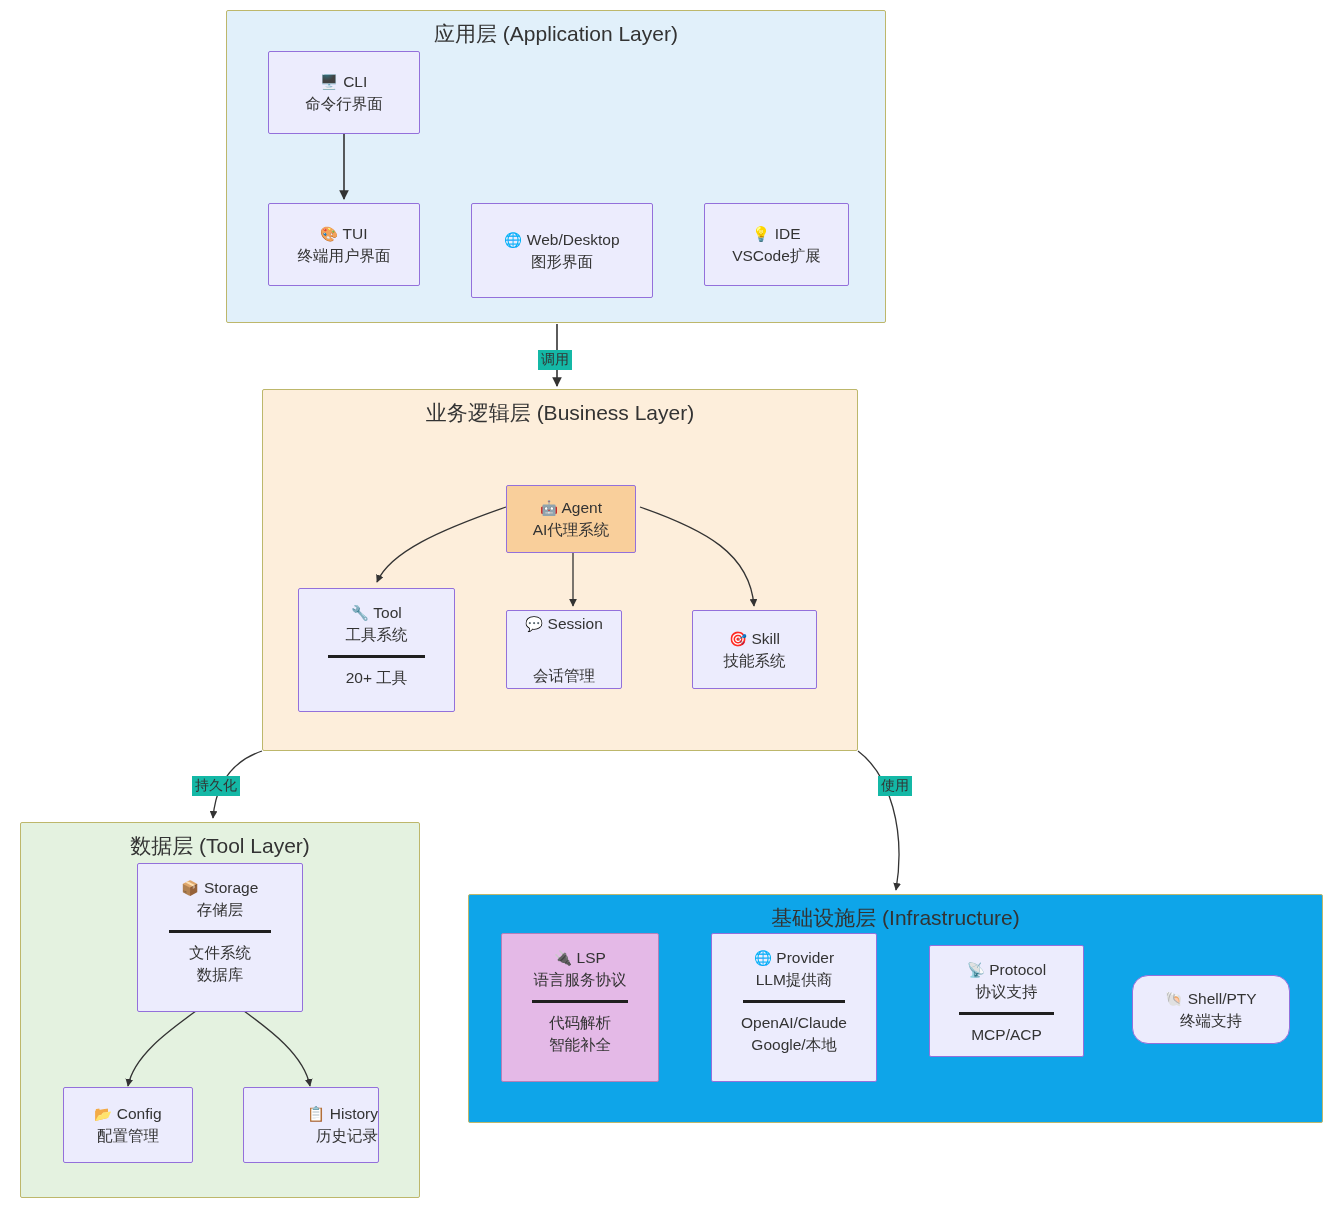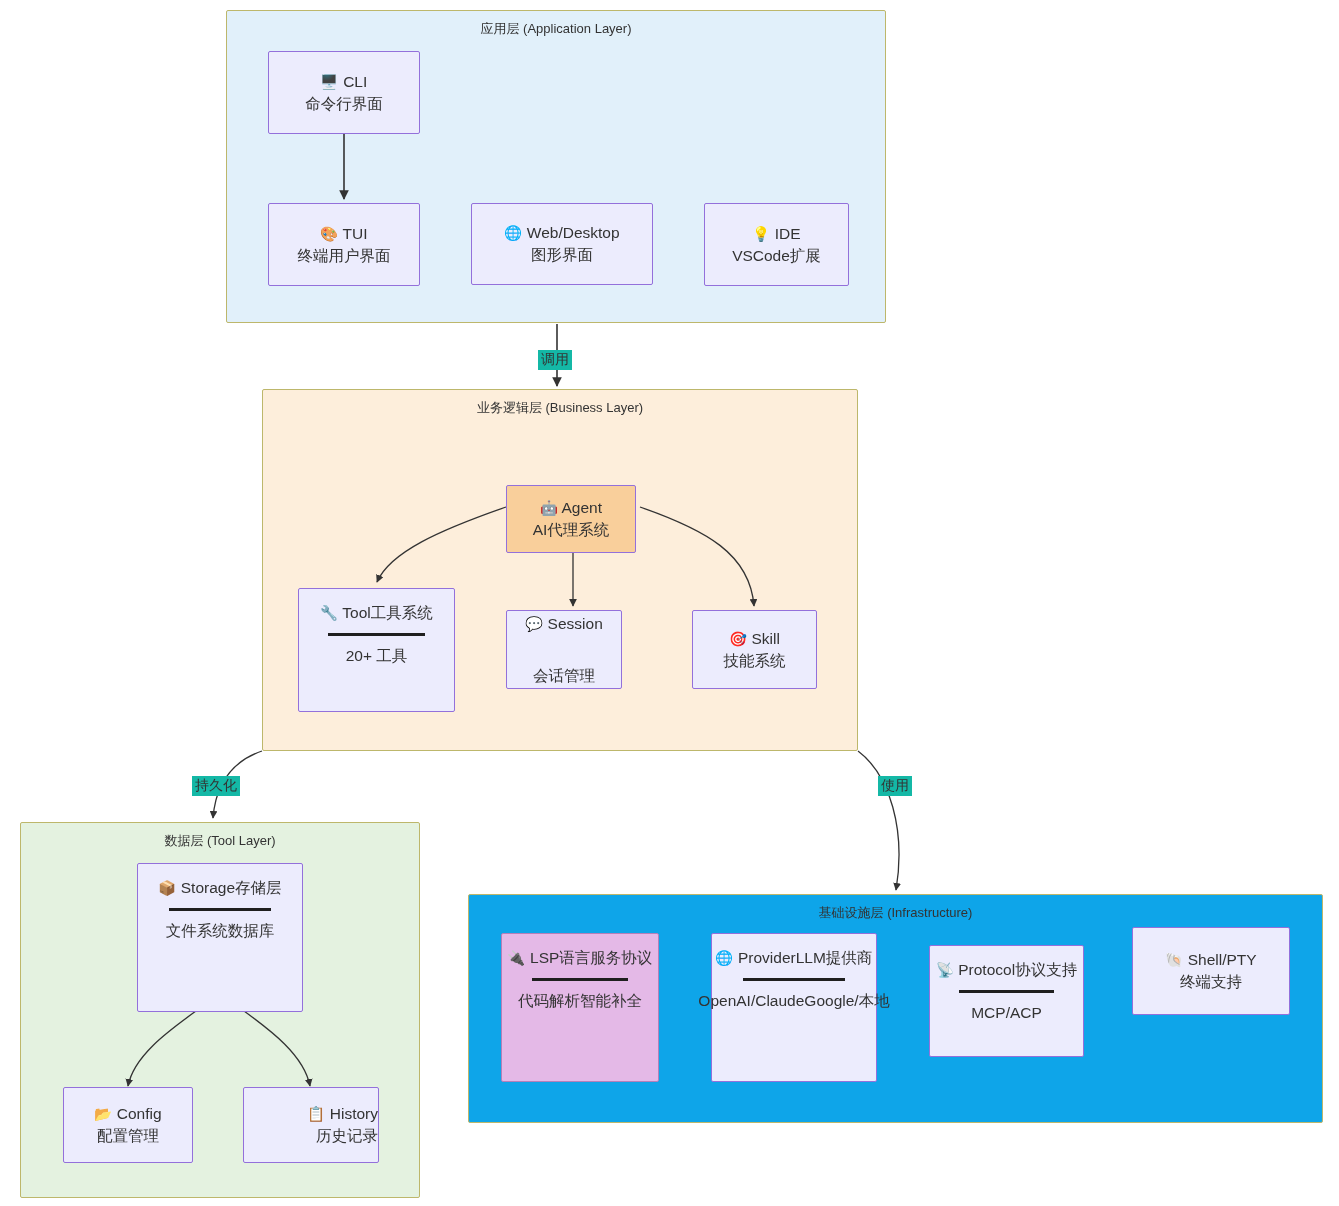--- a/index.html
+++ b/index.html
@@ -19,21 +19,21 @@
   .cluster {
     position: absolute;
     border: 1px solid #bdb76b;
     border-radius: 2px;
   }
   .cluster-title {
     position: absolute;
     top: 9px;
     left: 0; right: 0;
     text-align: center;
-    font-size: 13px;
+    font-size: 21px;
     color: #333333;
     white-space: nowrap;
   }
 
   #cluster-app      { left: 226px; top: 10px;  width: 660px; height: 313px;  background: #e1f0fa; }
   #cluster-business { left: 262px; top: 389px; width: 596px; height: 362px;  background: #fdeedb; }
   #cluster-data     { left: 20px;  top: 822px; width: 400px; height: 376px;  background: #e4f2e0; }
   #cluster-infra    { left: 468px; top: 894px; width: 855px; height: 229px;  background: #0ea5e9; }
 
   
@@ -52,21 +52,21 @@
     color: #333333;
     white-space: nowrap;
   }
   .node .nline { display: block; }
   .node .nicon { font-size: 14.5px; }
   .node.accent-orange { background: #f9cf9b; }
   .node.accent-purple { background: #e4b9e7; border-color: #b57fb9; }
 
   .node .section {
     display: flex;
-    flex-direction: row;
+    flex-direction: column;
     align-items: center;
     justify-content: center;
   }
   .divider {
     width: 62%;
     height: 3px;
     background: #1f1f1f;
     margin: 9px 0 9px 0;
   }
   .node.has-div { justify-content: flex-start; padding-top: 13px; }
@@ -145,21 +145,21 @@
 </div>
 
 <div class="node" style="left:268px; top:203px; width:152px; height:83px;">
   <span class="nline">
     <span class="nicon">🎨</span>
     <span>TUI</span>
   </span>
   <span class="nline">终端用户界面</span>
 </div>
 
-<div class="node" style="left:471px; top:203px; width:182px; height:82px;">
+<div class="node" style="left:471px; top:203px; width:182px; height:95px;">
   <span class="nline">
     <span class="nicon">🌐</span>
     <span>Web/Desktop</span>
   </span>
   <span class="nline">图形界面</span>
 </div>
 
 <div class="node" style="left:704px; top:203px; width:145px; height:83px;">
   <span class="nline">
     <span class="nicon">💡</span>
@@ -274,19 +274,19 @@
       <span>Protocol</span>
     </span>
     <span class="nline">协议支持</span>
   </div>
   <div class="divider"></div>
   <div class="section">
     <span class="nline">MCP/ACP</span>
   </div>
 </div>
 
-<div class="node" style="left:1132px; top:927px; width:158px; height:88px;">
+<div class="node" style="left:1132px; top:975px; width:158px; height:69px;border-radius:16px;">
   <span class="nline">
     <span class="nicon">🐚</span>
     <span>Shell/PTY</span>
   </span>
   <span class="nline">终端支持</span>
 </div>
 
 </body></html>

